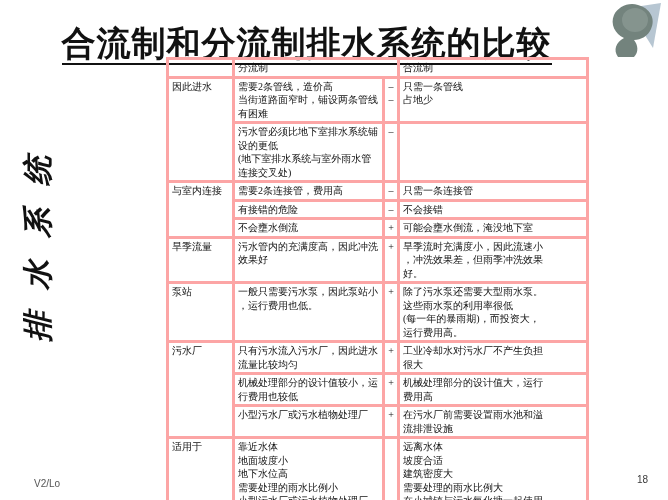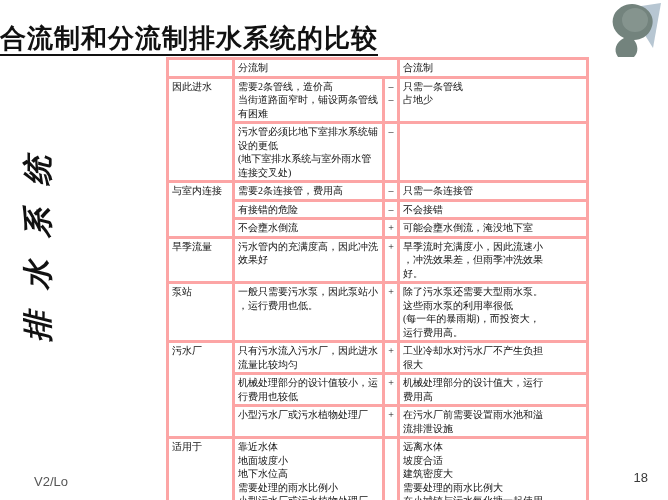--- a/index.html
+++ b/index.html
@@ -7,21 +7,22 @@
     position:relative;
     width:668px;height:500px;
     background:#ffffff;
     overflow:hidden;
     font-family:"Liberation Serif", serif;
     color:#111;
   }
   
   .title{
     position:absolute;top:21px;left:0;right:55px;
-    font-size:26px;font-weight:700;letter-spacing:1px;
+    text-align:center;
+    font-size:34px;font-weight:700;letter-spacing:1px;
     white-space:nowrap;
   }
   .title .underline{
     border-bottom:2px solid #111;
     padding-bottom:1px;
   }
   
   .logo{
     position:absolute;top:2px;right:6px;width:64px;height:58px;
   }
@@ -52,26 +53,26 @@
     overflow:hidden;
   }
   table.cmp td.sign{
     text-align:center;
     padding:1px 0;
   }
   table.cmp td.lastrow{height:88px;}
   
   .footer-version{
     position:absolute;left:34px;bottom:11px;
-    font-size:13px;color:#555;
+    font-size:10px;color:#555;
     font-family:"Liberation Sans", sans-serif;
   }
   .page-number{
     position:absolute;right:20px;bottom:15px;
-    font-size:13px;color:#3a3a3a;
+    font-size:10px;color:#3a3a3a;
     font-family:"Liberation Sans", sans-serif;
   }
 </style>
 </head>
 <body>
 
 <div class="slide">
 
   <div class="title">
     <span class="underline">合流制和分流制排水系统的比较</span>

